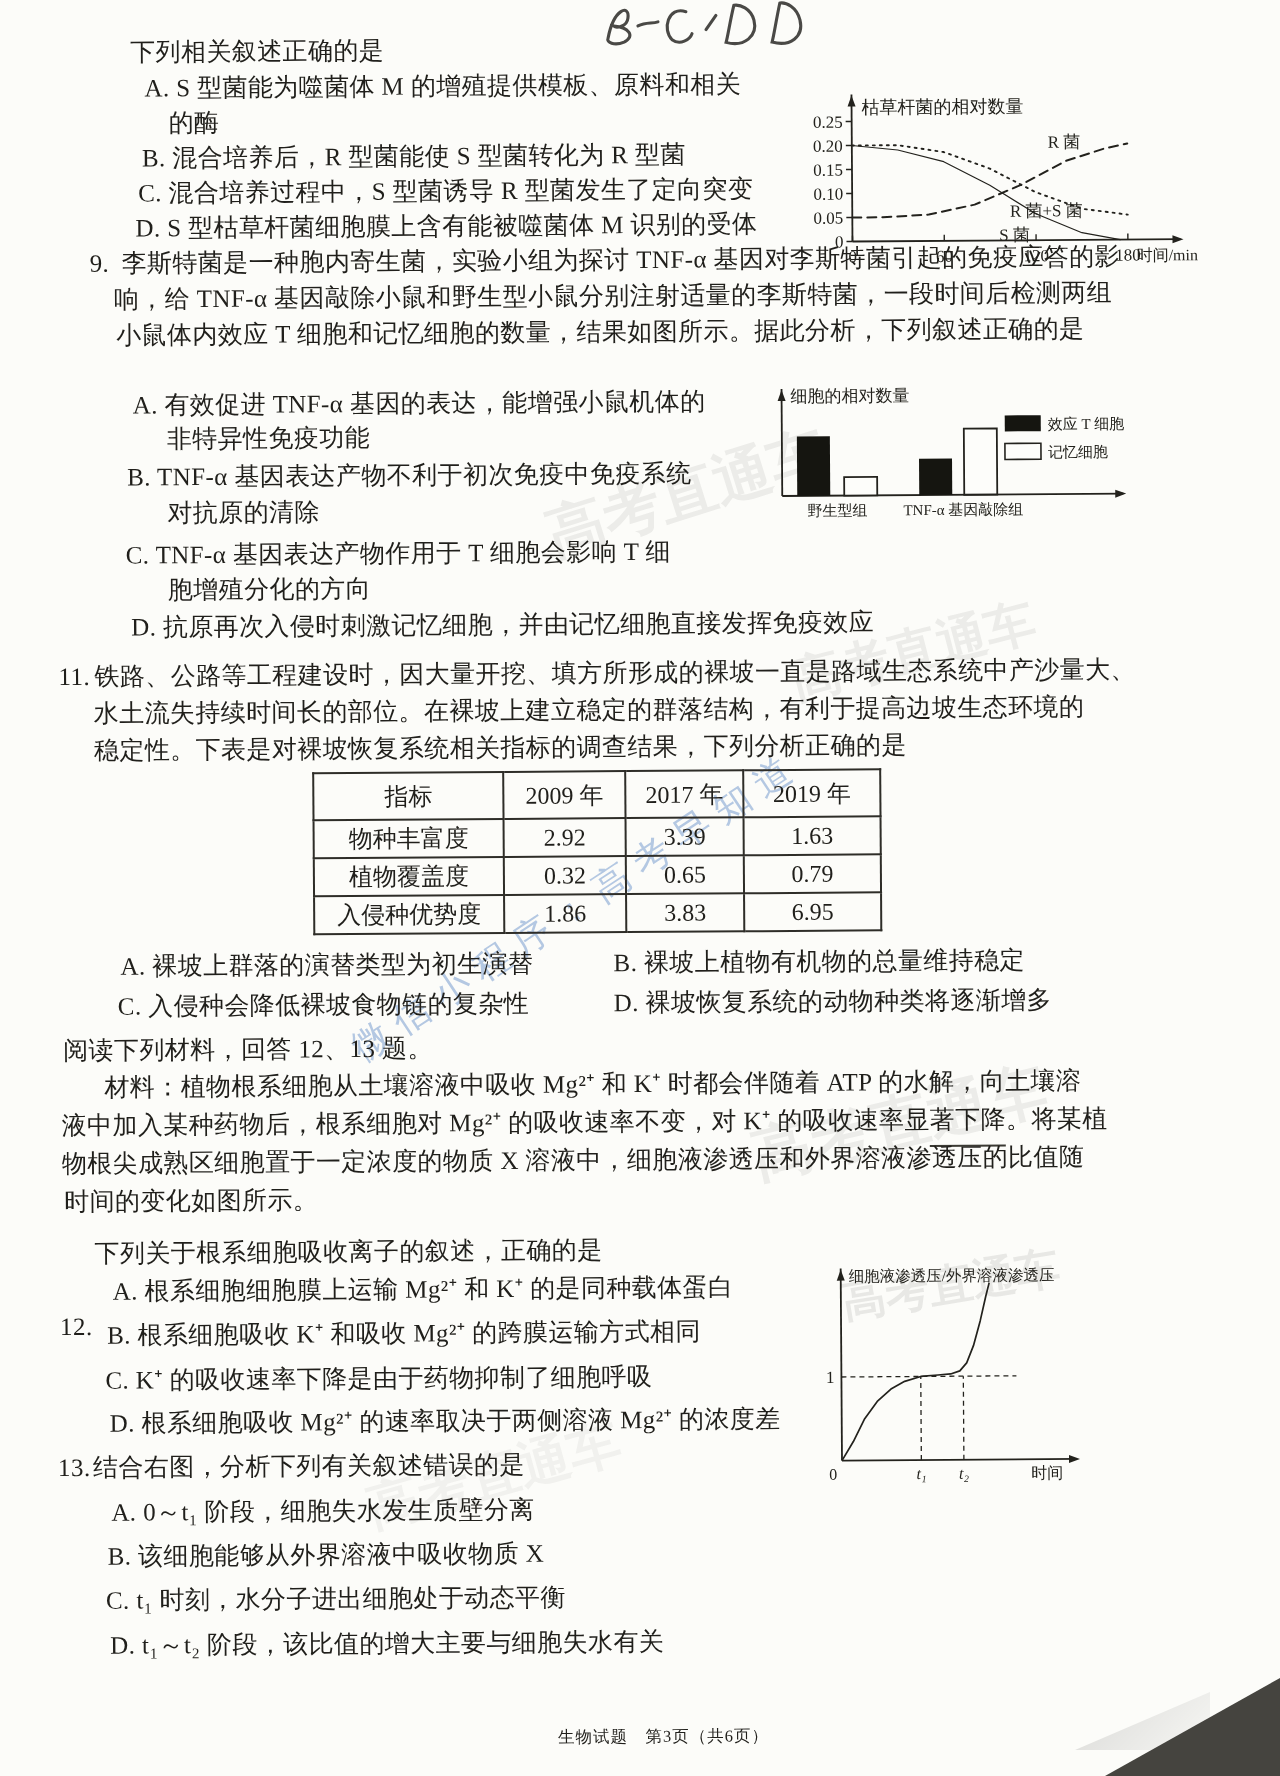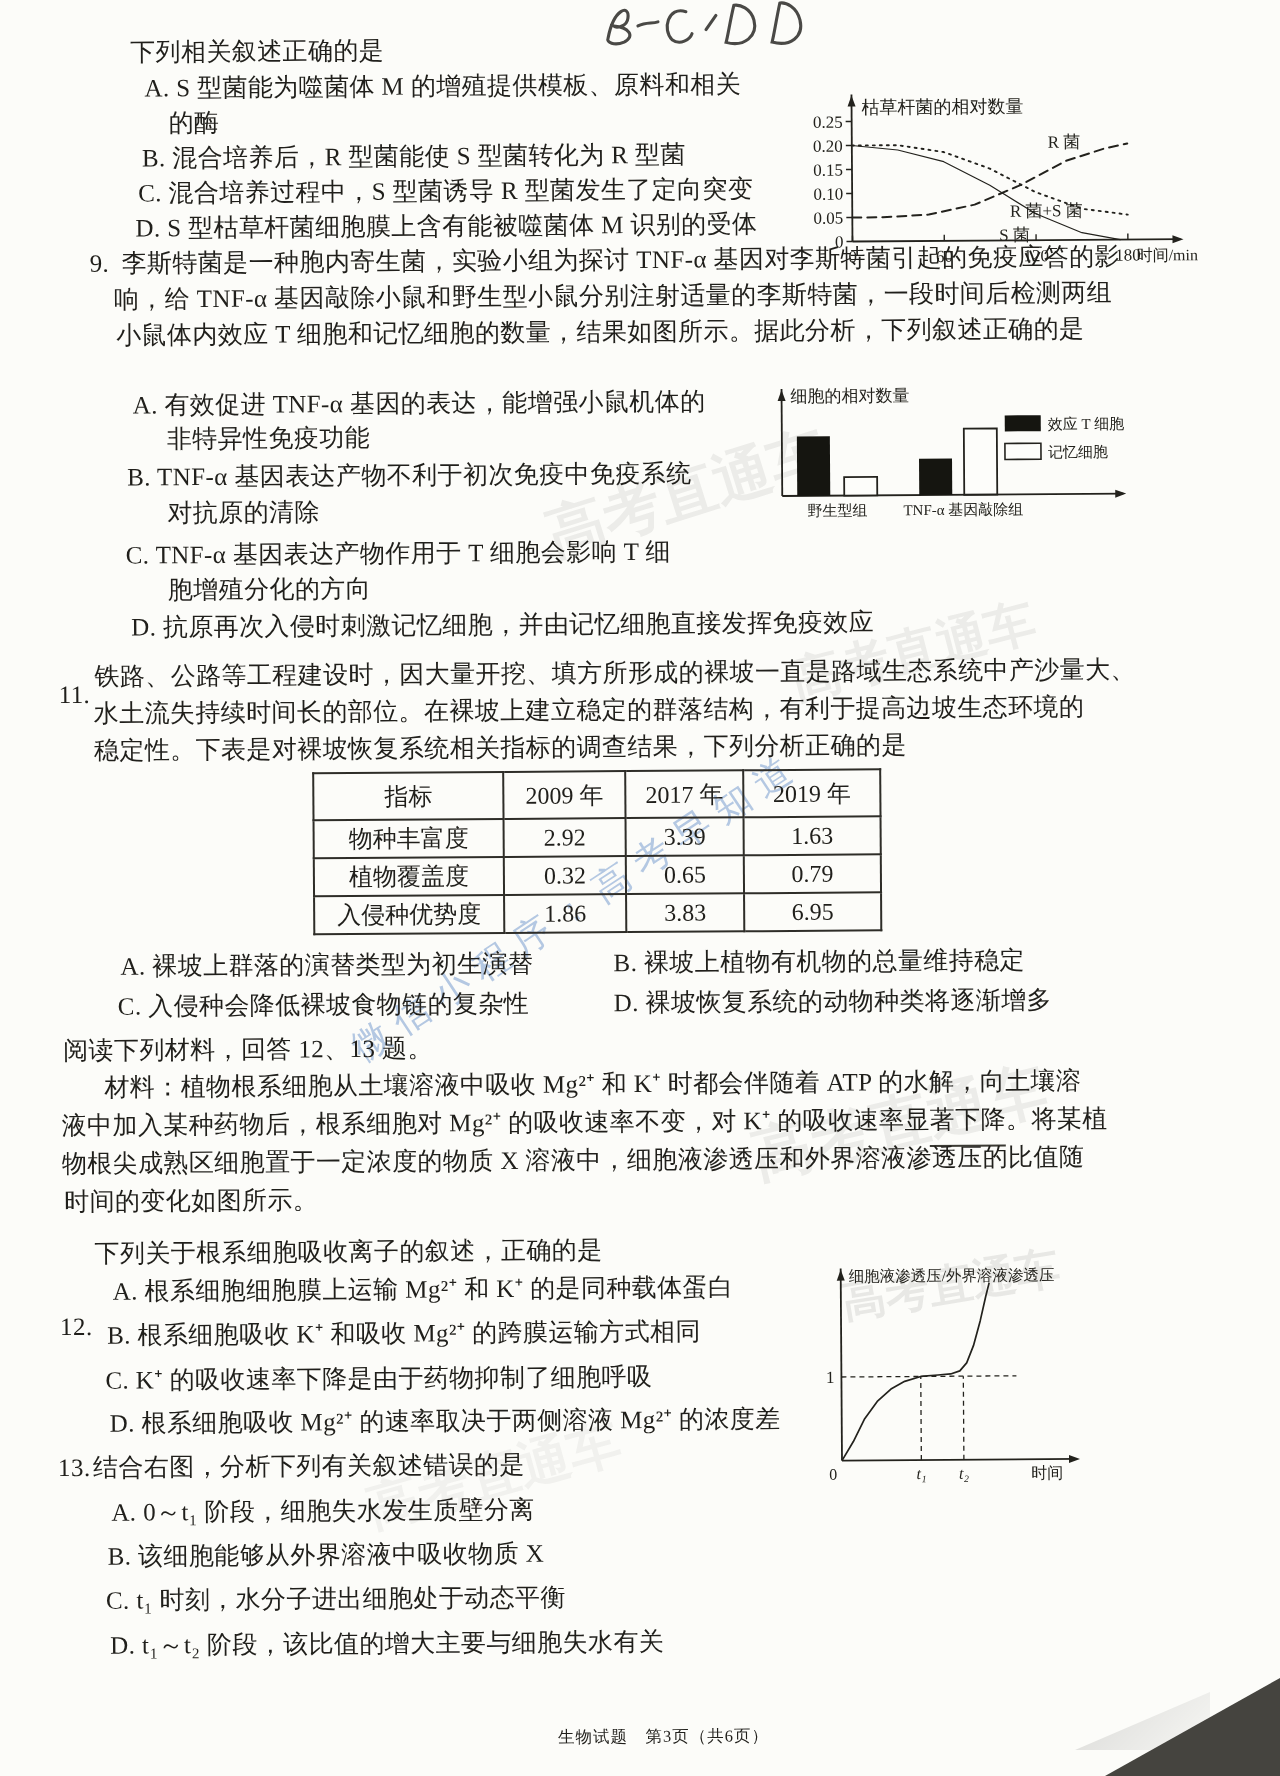--- a/index.html
+++ b/index.html
@@ -119,21 +119,21 @@
         <text x="70" y="135" font-size="15" text-anchor="middle">野生型组</text>
         <rect x="152" y="78.69999999999999" width="33" height="36.300000000000004" fill="#151510"></rect>
         <rect x="197" y="49" width="33" height="66" fill="#fdfdfa" stroke="#23221d" stroke-width="1.8"></rect>
         <text x="196" y="135" font-size="15" text-anchor="middle">TNF-α 基因敲除组</text>
         <rect x="238" y="36" width="36" height="16" fill="#151510"></rect>
         <text x="281" y="50" font-size="15">效应 T 细胞</text>
         <rect x="238" y="64" width="36" height="16" fill="#fdfdfa" stroke="#23221d" stroke-width="1.6"></rect>
         <text x="281" y="78" font-size="15">记忆细胞</text>
       </svg>
 
-  <div class="tl" style="left:60px;top:676px">11.</div>
+  <div class="tl" style="left:60px;top:658px">11.</div>
   <div class="tl" style="left:96px;top:658px">铁路、公路等工程建设时，因大量开挖、填方所形成的裸坡一直是路域生态系统中产沙量大、</div>
   <div class="tl" style="left:95px;top:695px">水土流失持续时间长的部位。在裸坡上建立稳定的群落结构，有利于提高边坡生态环境的</div>
   <div class="tl" style="left:95px;top:732px">稳定性。下表是对裸坡恢复系统相关指标的调查结果，下列分析正确的是</div>
 
   <table class="vtable">
     <colgroup>
           <col style="width:190px">
           <col style="width:122px">
           <col style="width:118px">
           <col style="width:137px">

